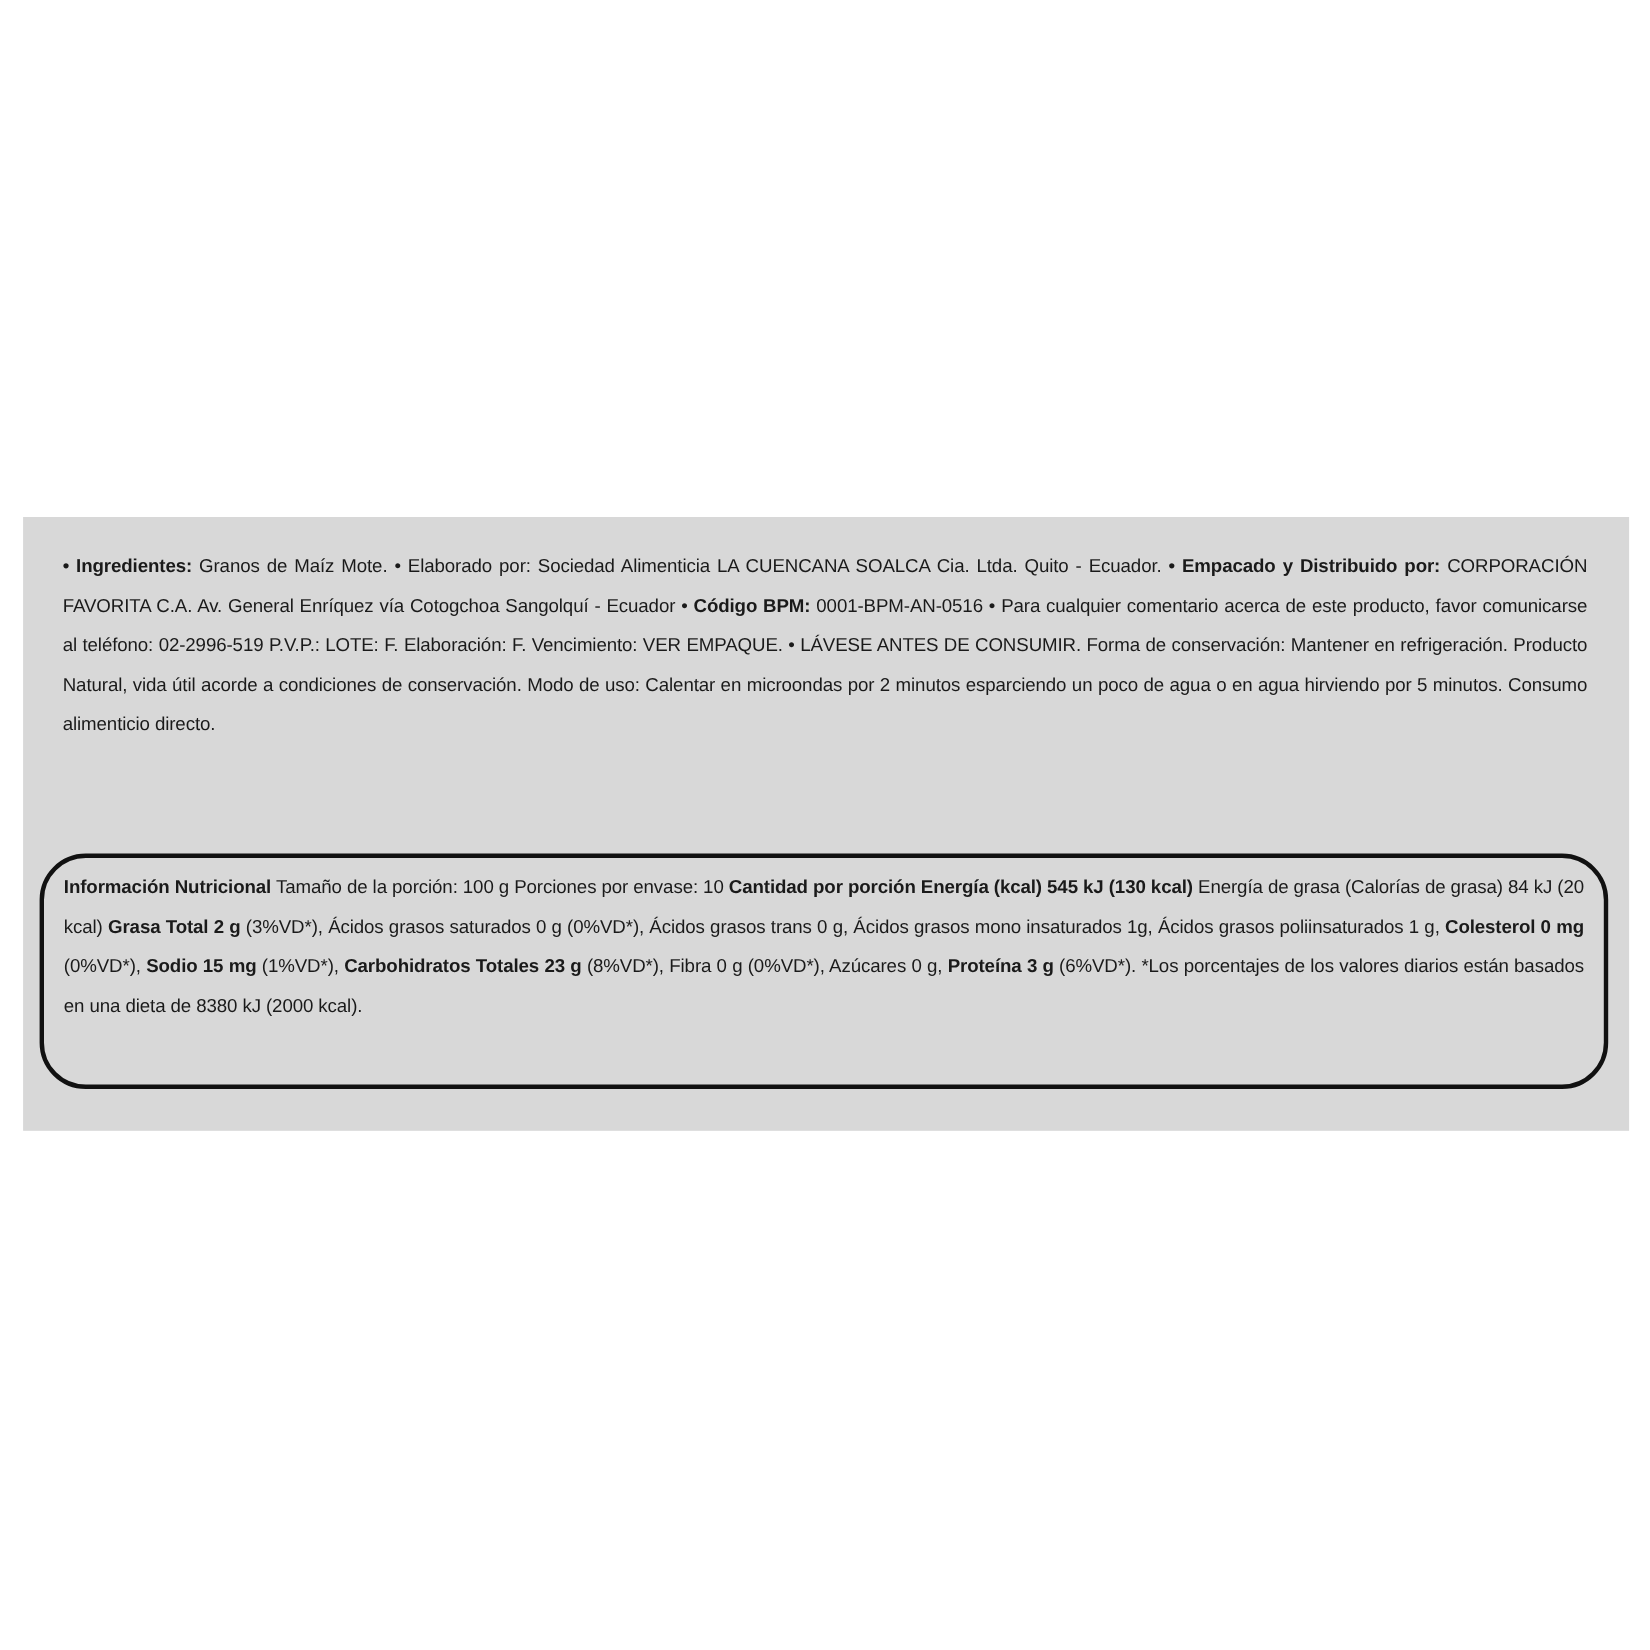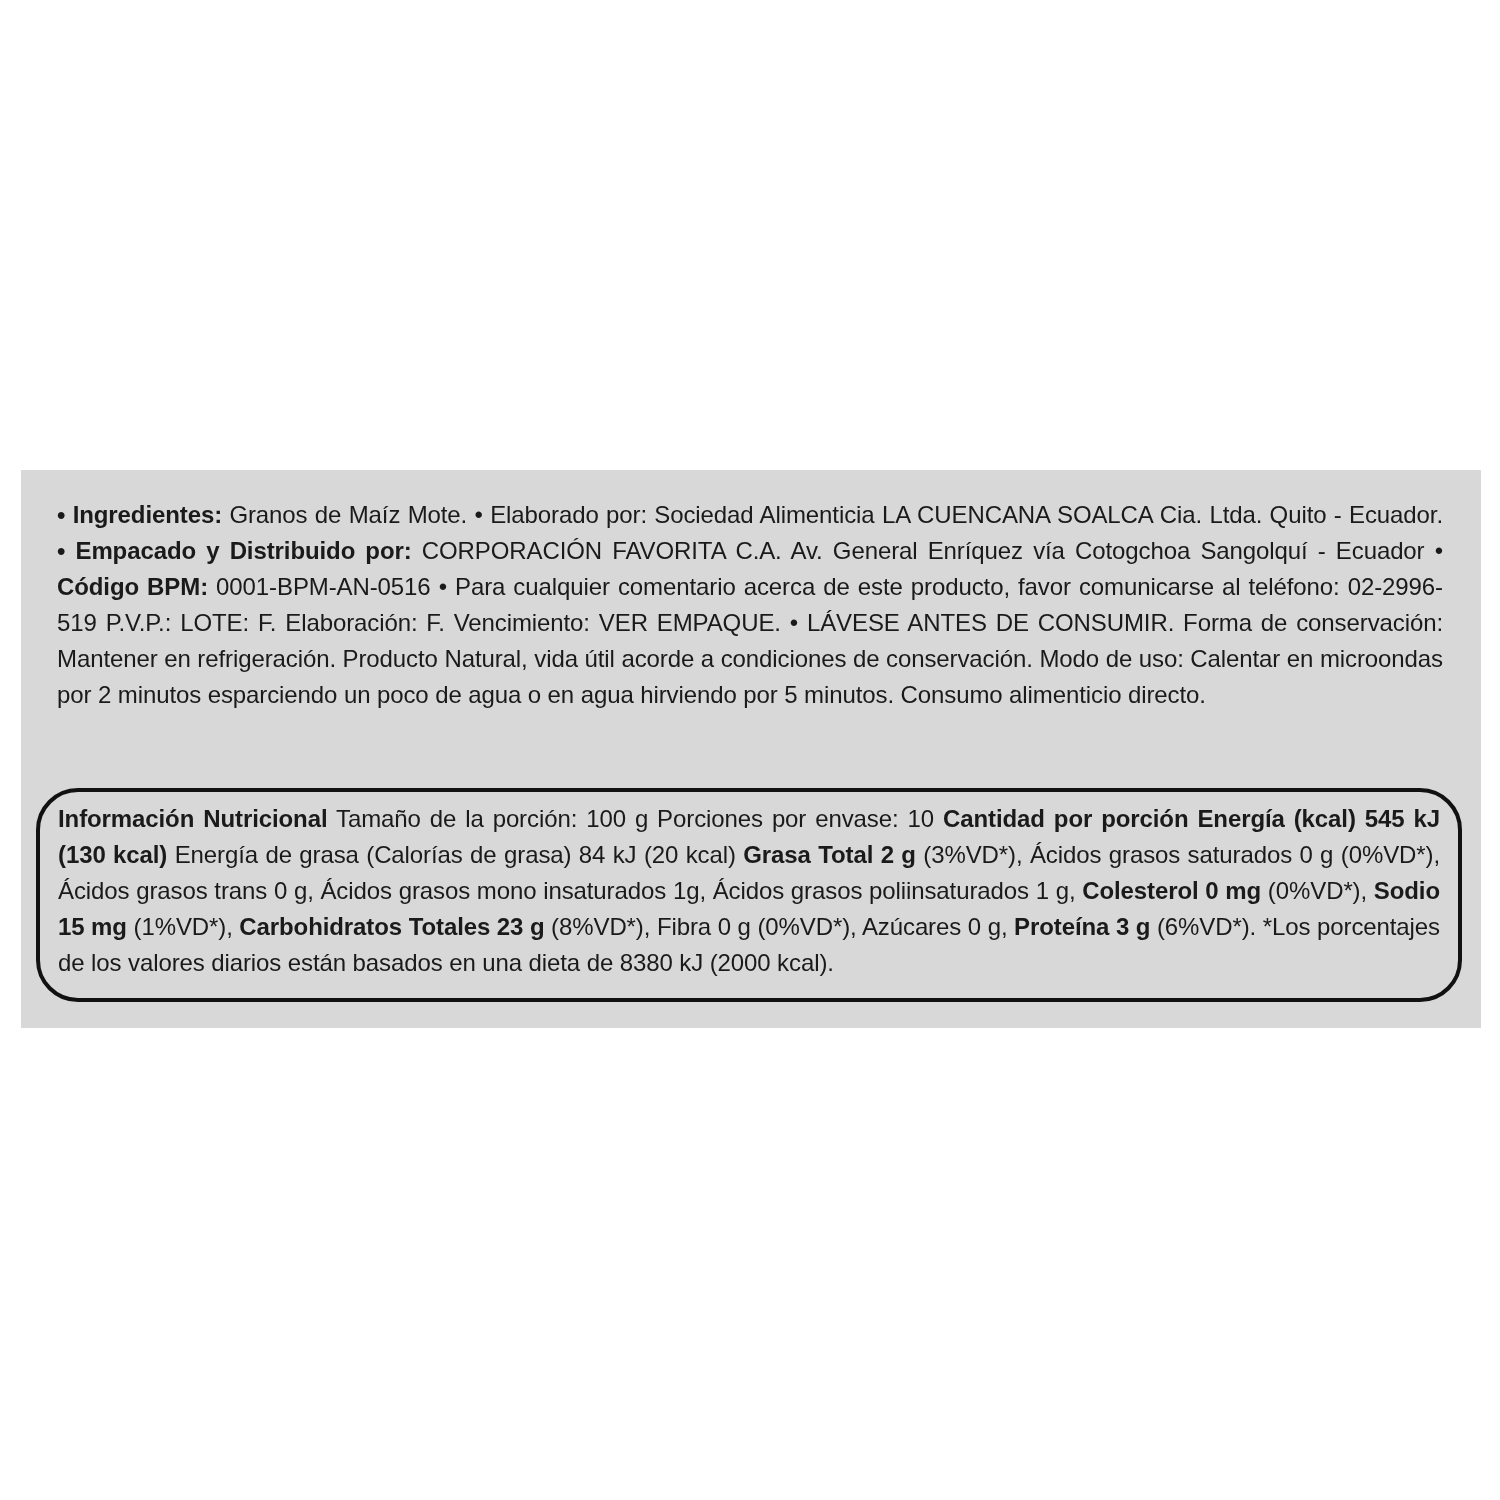--- a/index.html
+++ b/index.html
@@ -22,41 +22,40 @@
   .panel {
     position: absolute;
     left: 21px;
     top: 470px;
     width: 1460px;
     height: 558px;
     background: var(--panel-bg, #d8d8d8);
   }
   .rich-text {
     color: var(--text-color, #1a1a1a);
-    font-size: 24px;
+    font-size: 17px;
     line-height: 36px;
     text-align: justify;
     letter-spacing: -0.1px;
   }
   .info-para {
     position: absolute;
     left: 36px;
     right: 38px;
     top: 27px;
   }
   .nutrition-box {
     position: absolute;
     left: 15px;
     top: 306px;
     width: 1418px;
     height: 206px;
     border: 4px solid var(--box-border, #111111);
     border-radius: 42px;
     background: transparent;
-    margin-top: 12px;
   }
   .nutrition-para {
     position: absolute;
     left: 18px;
     right: 18px;
     top: 9px;
   }
   .rich-text span { font-weight: normal; }
   .rich-text span.b { font-weight: bold; }
 </style>

